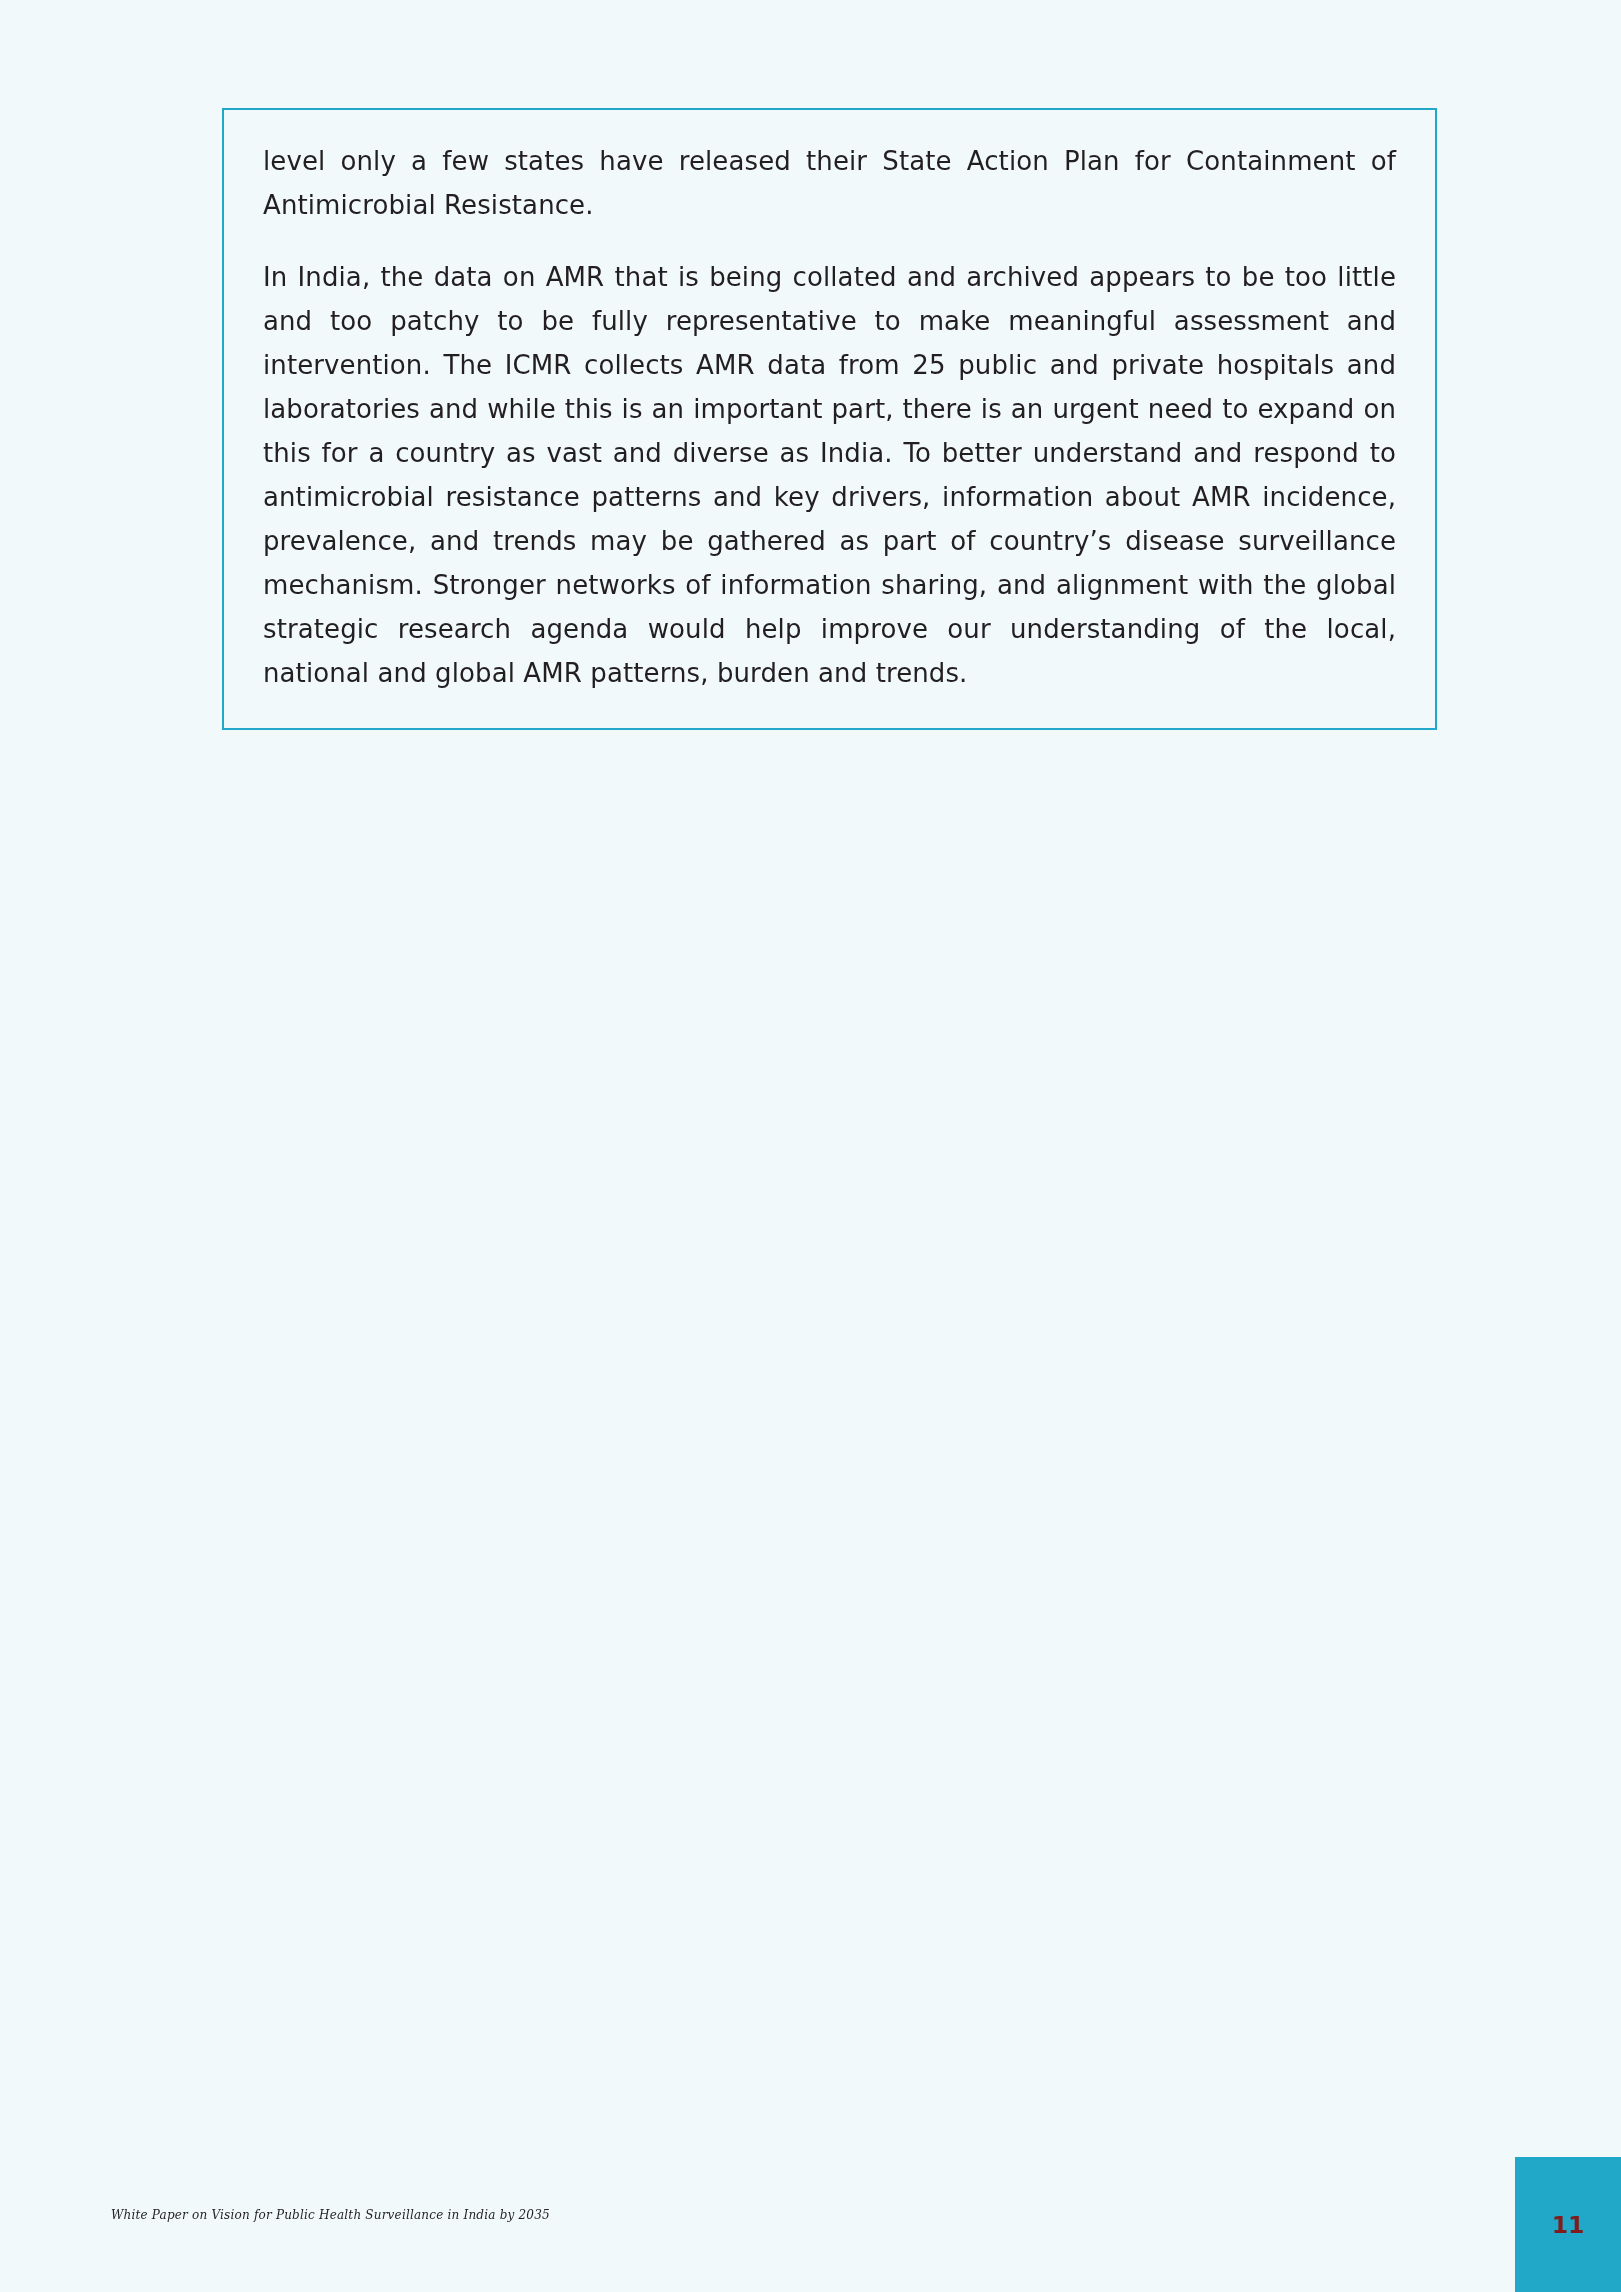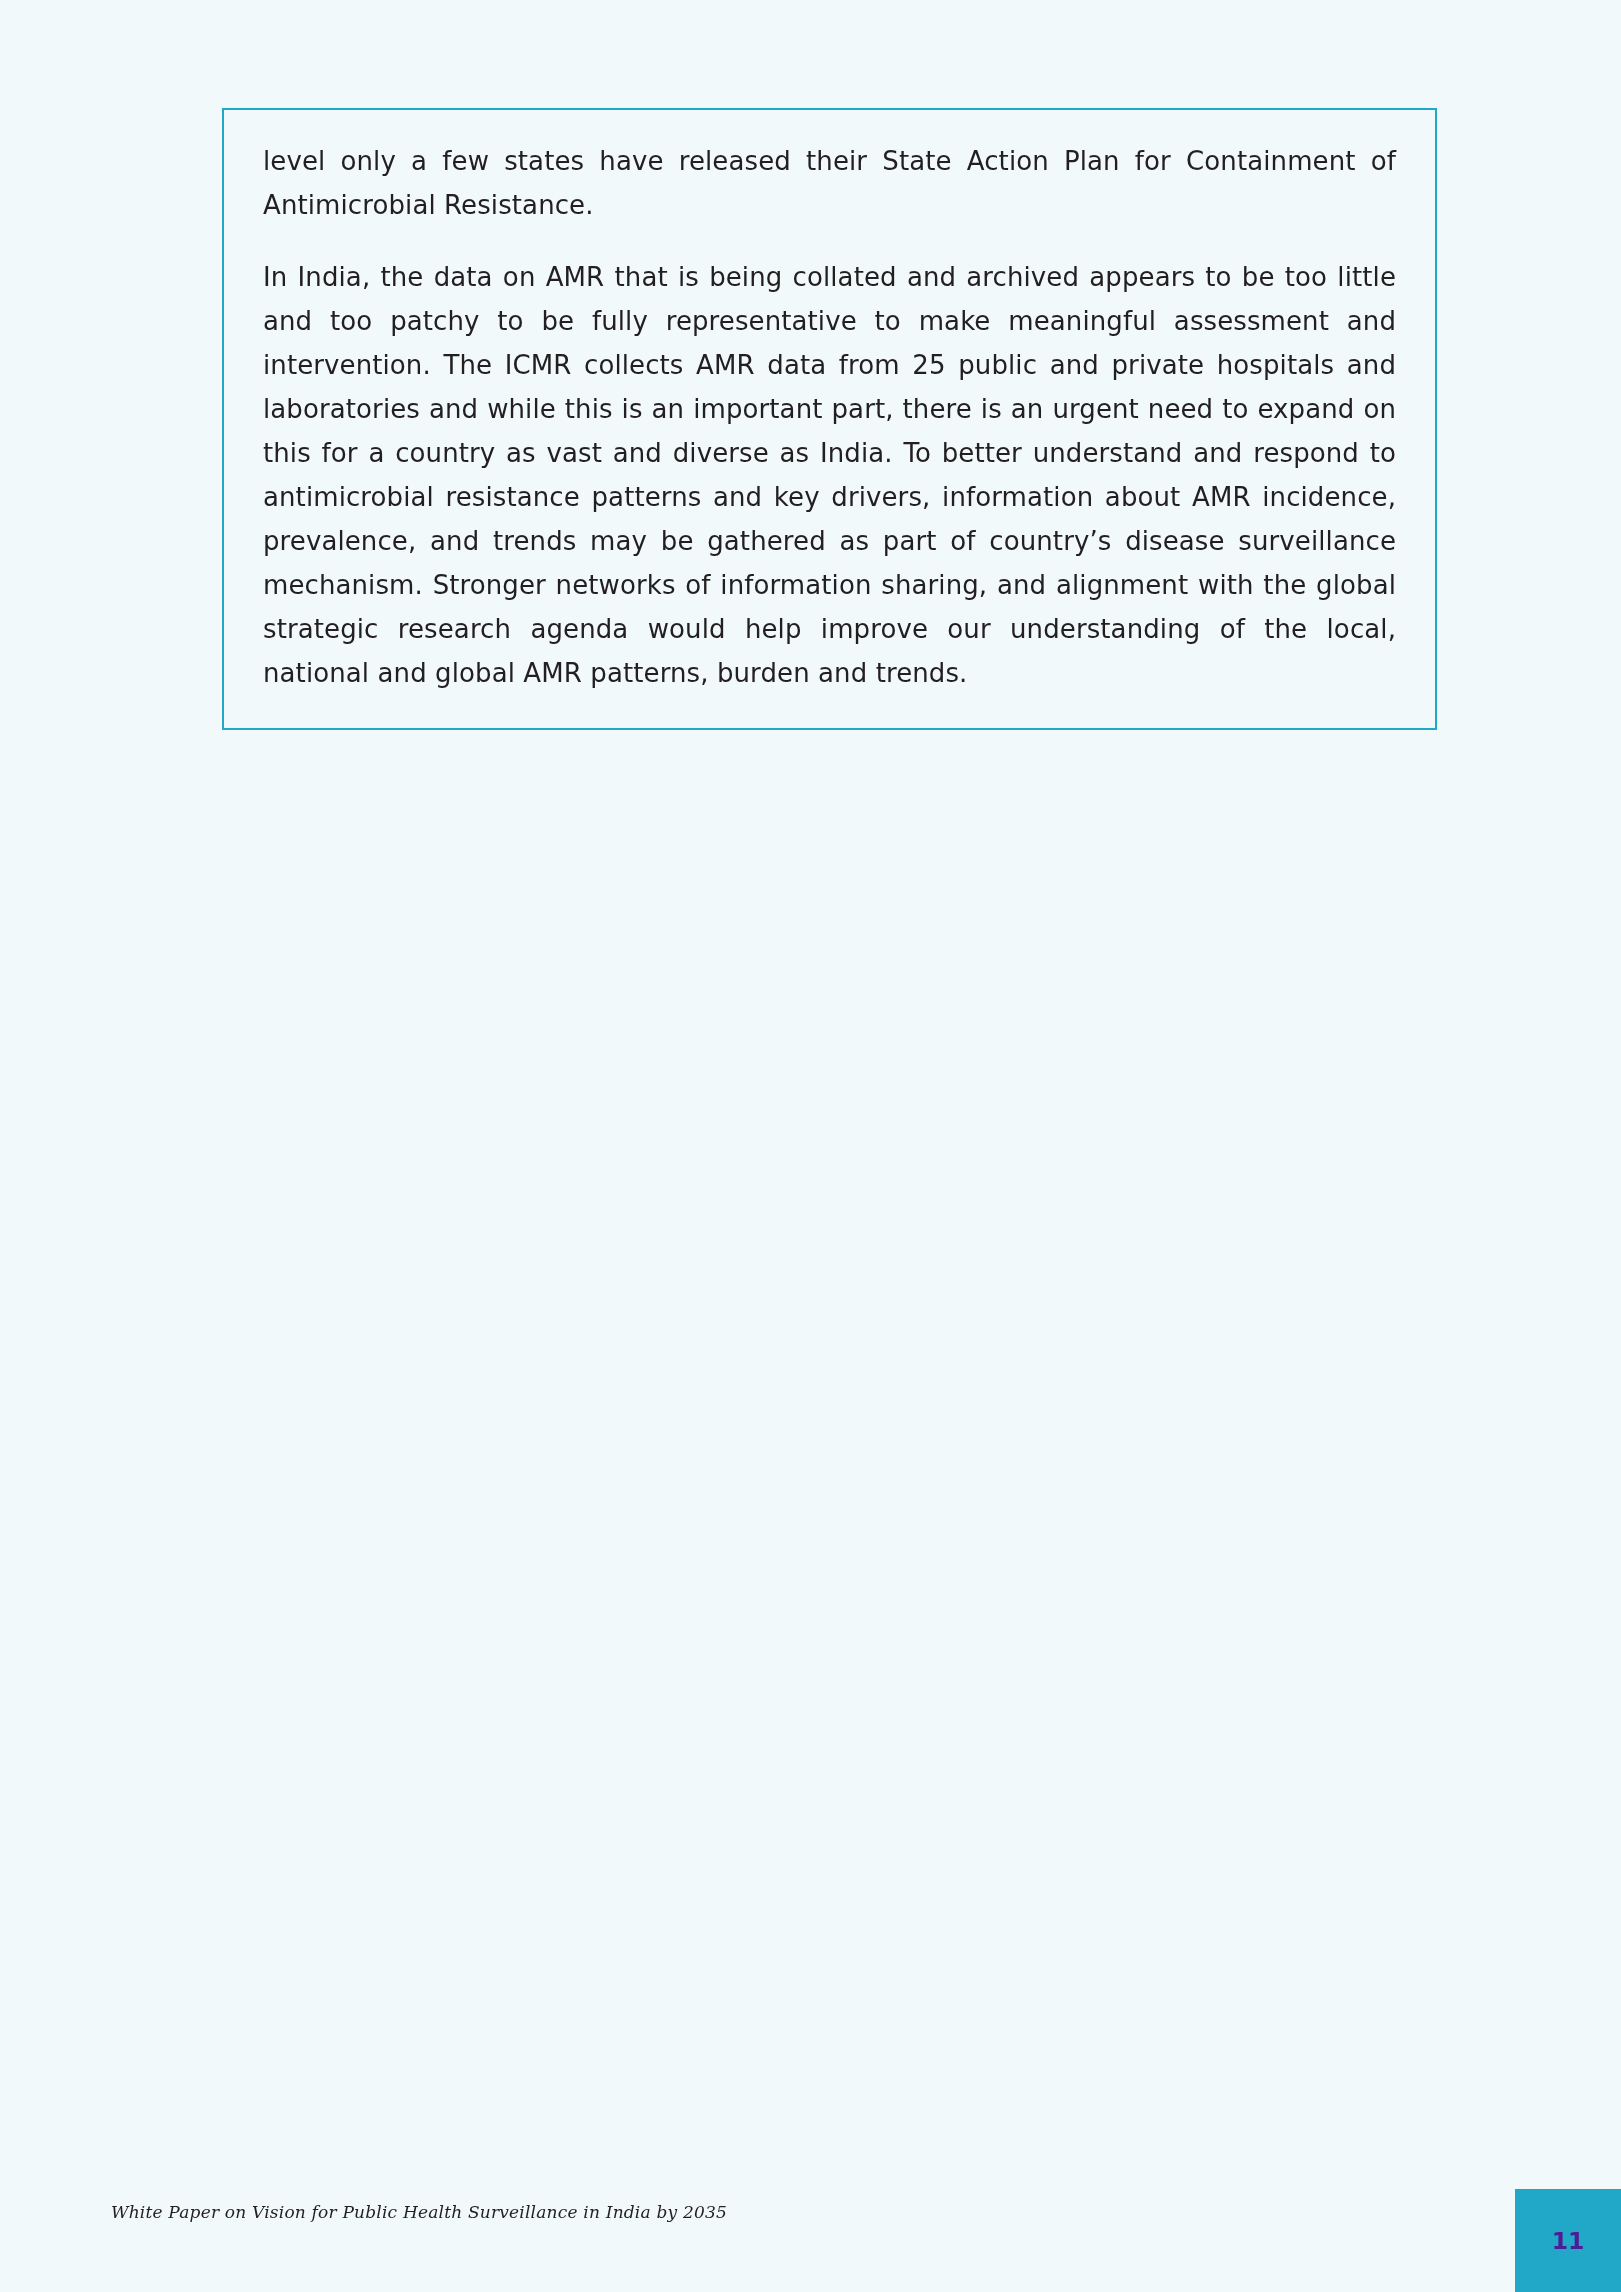--- a/index.html
+++ b/index.html
@@ -49,34 +49,34 @@
     
   }
 
   
   .footer-note {
     position: absolute;
     left: 111px;
     bottom: 71px;
     font-family: "DejaVu Serif", serif;
     font-style: italic;
-    font-size: 17px;
+    font-size: 12px;
     color: #231f20;
     letter-spacing: 0.2px;
     white-space: nowrap;
   }
 
   .page-number-tab {
     position: absolute;
     right: 0;
     bottom: 0;
     width: 106px;
-    height: 104px;
+    height: 136px;
     background: #21a7c8;
-    color: #4c1d95;
+    color: #7f1d1d;
     display: flex;
     align-items: center;
     justify-content: center;
     font-family: "DejaVu Sans", sans-serif;
     font-size: 23.5px;
     font-weight: 700;
     margin-left: 9px;
   }
 </style>
 </head>

